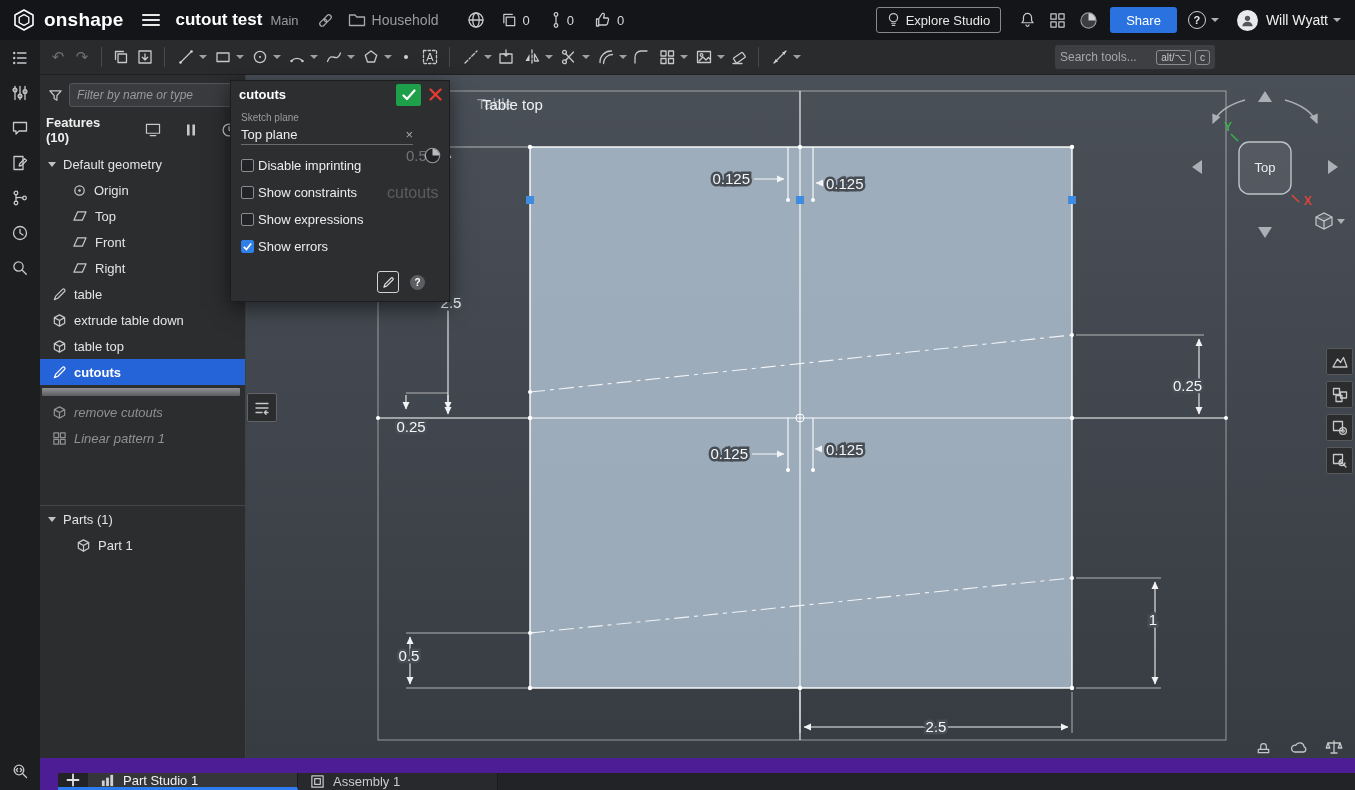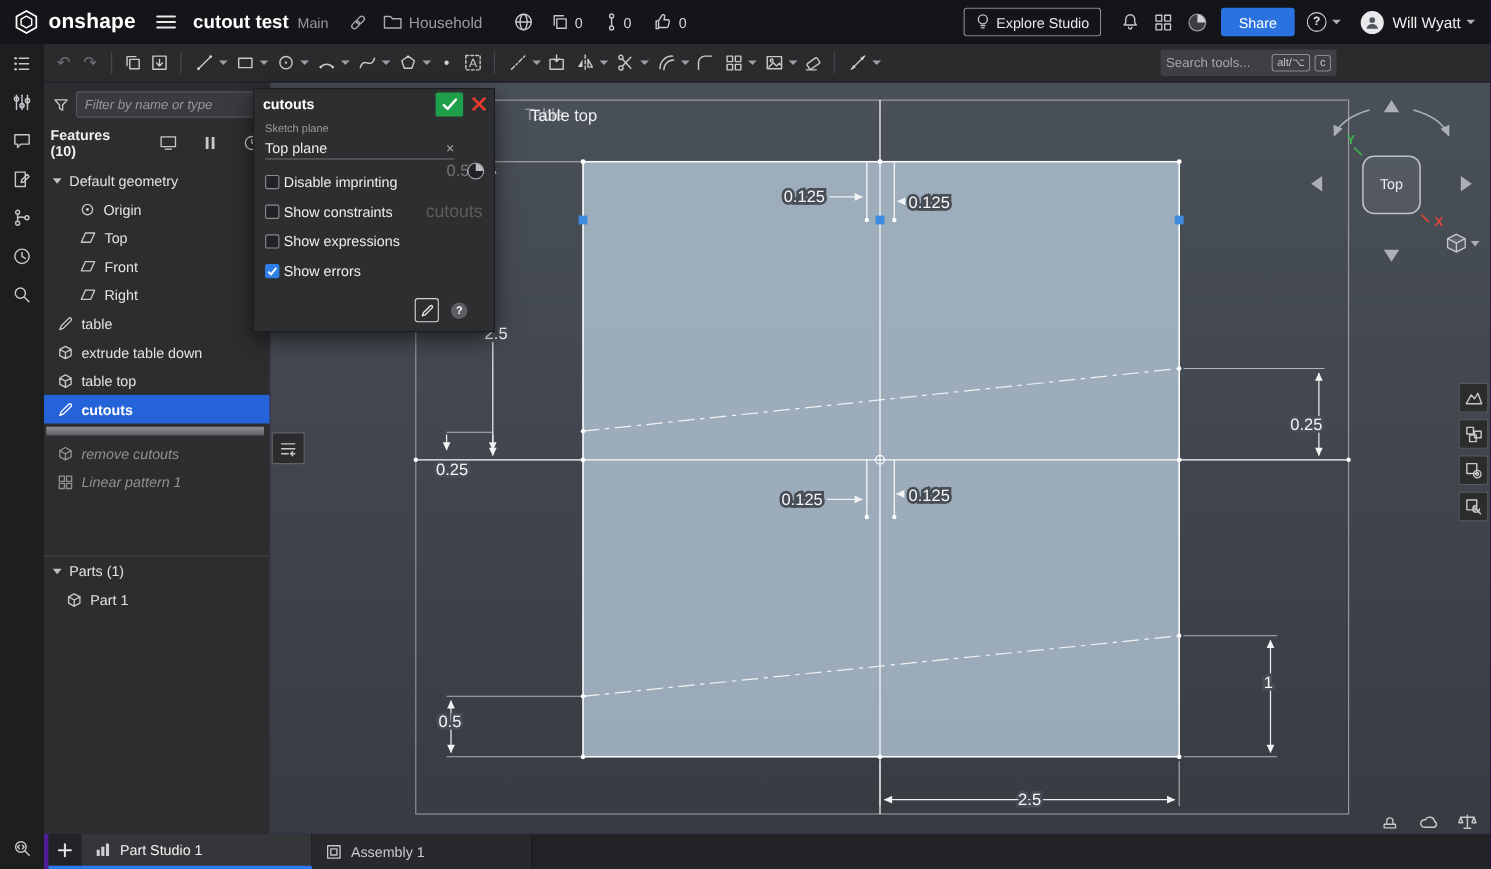--- a/index.html
+++ b/index.html
@@ -42,21 +42,21 @@
   
   .tree{position:absolute;left:40px;top:75px;width:206px;bottom:32px;background:#2c2d2f;border-right:1px solid #404144;z-index:10;display:flex;flex-direction:column}
   .filterrow{display:flex;align-items:center;gap:6px;padding:8px 8px 6px 8px}
   .filterrow input{flex:1;height:24px;background:#3a3b3e;border:1px solid #55565a;border-radius:3px;color:#ddd;padding:0 7px;font-size:12px;font-family:inherit;outline:none;min-width:10px}
   .filterrow input::placeholder{color:#97999b;font-style:italic}
   .treehead{display:flex;align-items:center;padding:2px 8px 6px 6px;gap:24px}
   .treehead .hlabel{flex:1;font-size:13px;font-weight:700;color:#f0f0f0}
   .trow{height:26px;display:flex;align-items:center;gap:7px;font-size:13px;color:#e3e3e3;cursor:pointer;padding-left:12px}
   .trow.sect{padding-left:8px}
   .trow.child{padding-left:32px}
-  .trow.part{padding-left:20px}
+  .trow.part{padding-left:36px}
   .trow.sel{background:#2563d9;color:#fff;font-weight:700}
   .trow.sup{color:#8f9193;font-style:italic}
   .rollback{height:8px;background:linear-gradient(#909194,#5c5d60);margin:3px 5px 3px 2px;border-radius:1px;cursor:row-resize}
   .treegap{height:54px}
   .treediv{border-top:1px solid #454649}
   .chevdown{width:0;height:0;border-left:4px solid transparent;border-right:4px solid transparent;border-top:5px solid #c0c2c4}
 
   
   .viewport{position:absolute;left:246px;top:75px;right:0;bottom:32px;background:linear-gradient(#4a5058,#373c43);z-index:1}
   .vpsvg{position:absolute;left:0;top:0;width:100%;height:100%}
@@ -98,21 +98,21 @@
   .cbx.on{background:#2f7fe8;border-color:#2f7fe8}
   .cbx.on svg{display:block}
   .cblabel{font-size:13px;color:#eceded}
   .dlg-foot{position:absolute;right:24px;bottom:8px;display:flex;align-items:center;gap:11px}
   .penbox{width:22px;height:22px;border:1.6px solid #d2d4d6;border-radius:3px;display:flex;align-items:center;justify-content:center;background:transparent;cursor:pointer}
   .qmark{width:15px;height:15px;border-radius:50%;background:#5c5e61;color:#fff;font-size:10px;font-weight:700;display:flex;align-items:center;justify-content:center}
   .ghost-dim{position:absolute;left:175px;top:66px;font-size:15px;color:rgba(255,255,255,.32);pointer-events:none}
   .ghost-name{position:absolute;left:156px;top:103px;font-size:16px;color:rgba(255,255,255,.22);pointer-events:none}
 
   
-  .bottombar{position:absolute;left:44px;right:0;bottom:0;height:32px;background:#222326;display:flex;align-items:stretch;z-index:55}
+  .bottombar{position:absolute;left:58px;right:0;bottom:0;height:17px;background:#222326;display:flex;align-items:stretch;z-index:55}
   .plusbtn{width:30px;display:flex;align-items:center;justify-content:center;background:transparent;border:none;cursor:pointer;border-bottom:3px solid #2e7bf0}
   .tab{display:flex;align-items:center;gap:8px;padding:0 12px;font-size:13px;cursor:pointer;border-right:1px solid #1a1b1d}
   .tab.active{background:#353639;color:#f2f2f2;border-bottom:3px solid #2e7bf0;width:210px}
   .tab.inactive{background:#28292c;color:#c9cacb;width:200px}
 </style>
 </head>
 <body>
 
 <div class="root">
 

